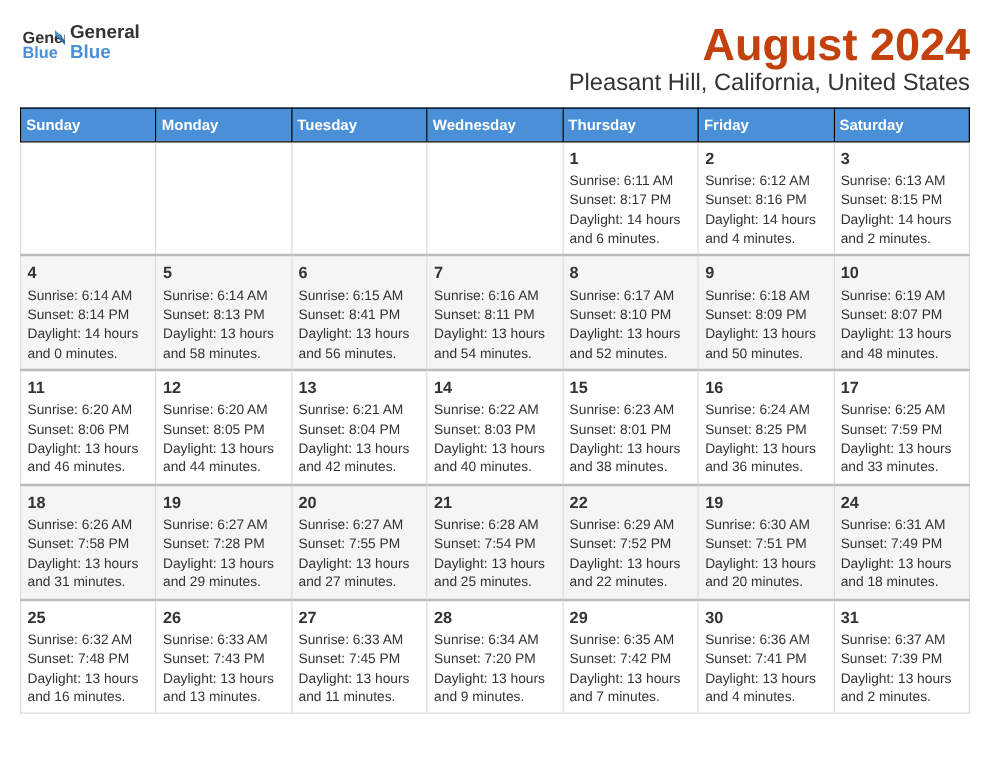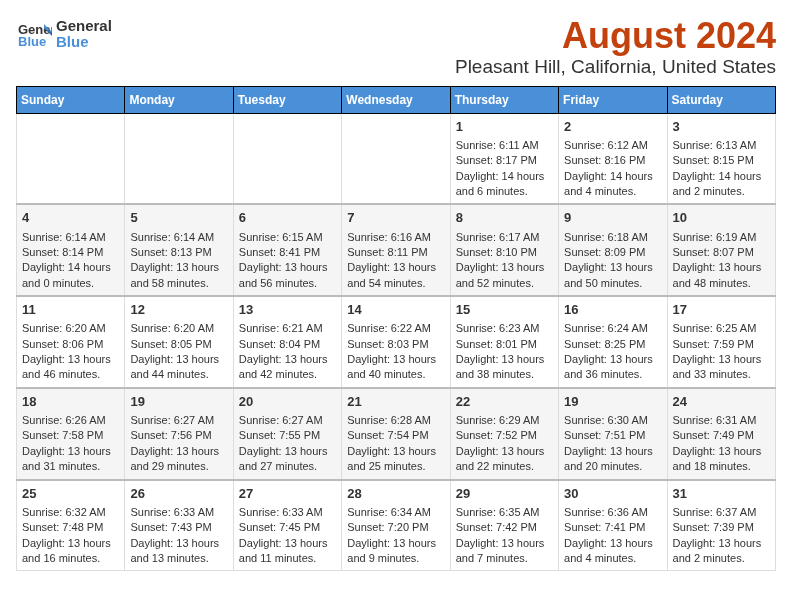--- a/index.html
+++ b/index.html
@@ -250,21 +250,21 @@
         <td>
           <div class="day-num">18</div>
           <div>Sunrise: 6:26 AM</div>
           <div>Sunset: 7:58 PM</div>
           <div>Daylight: 13 hours</div>
           <div>and 31 minutes.</div>
         </td>
         <td>
           <div class="day-num">19</div>
           <div>Sunrise: 6:27 AM</div>
-          <div>Sunset: 7:56 PM</div>
+          <div>Sunset: 7:28 PM</div>
           <div>Daylight: 13 hours</div>
           <div>and 29 minutes.</div>
         </td>
         <td>
           <div class="day-num">20</div>
           <div>Sunrise: 6:27 AM</div>
           <div>Sunset: 7:55 PM</div>
           <div>Daylight: 13 hours</div>
           <div>and 27 minutes.</div>
         </td>

